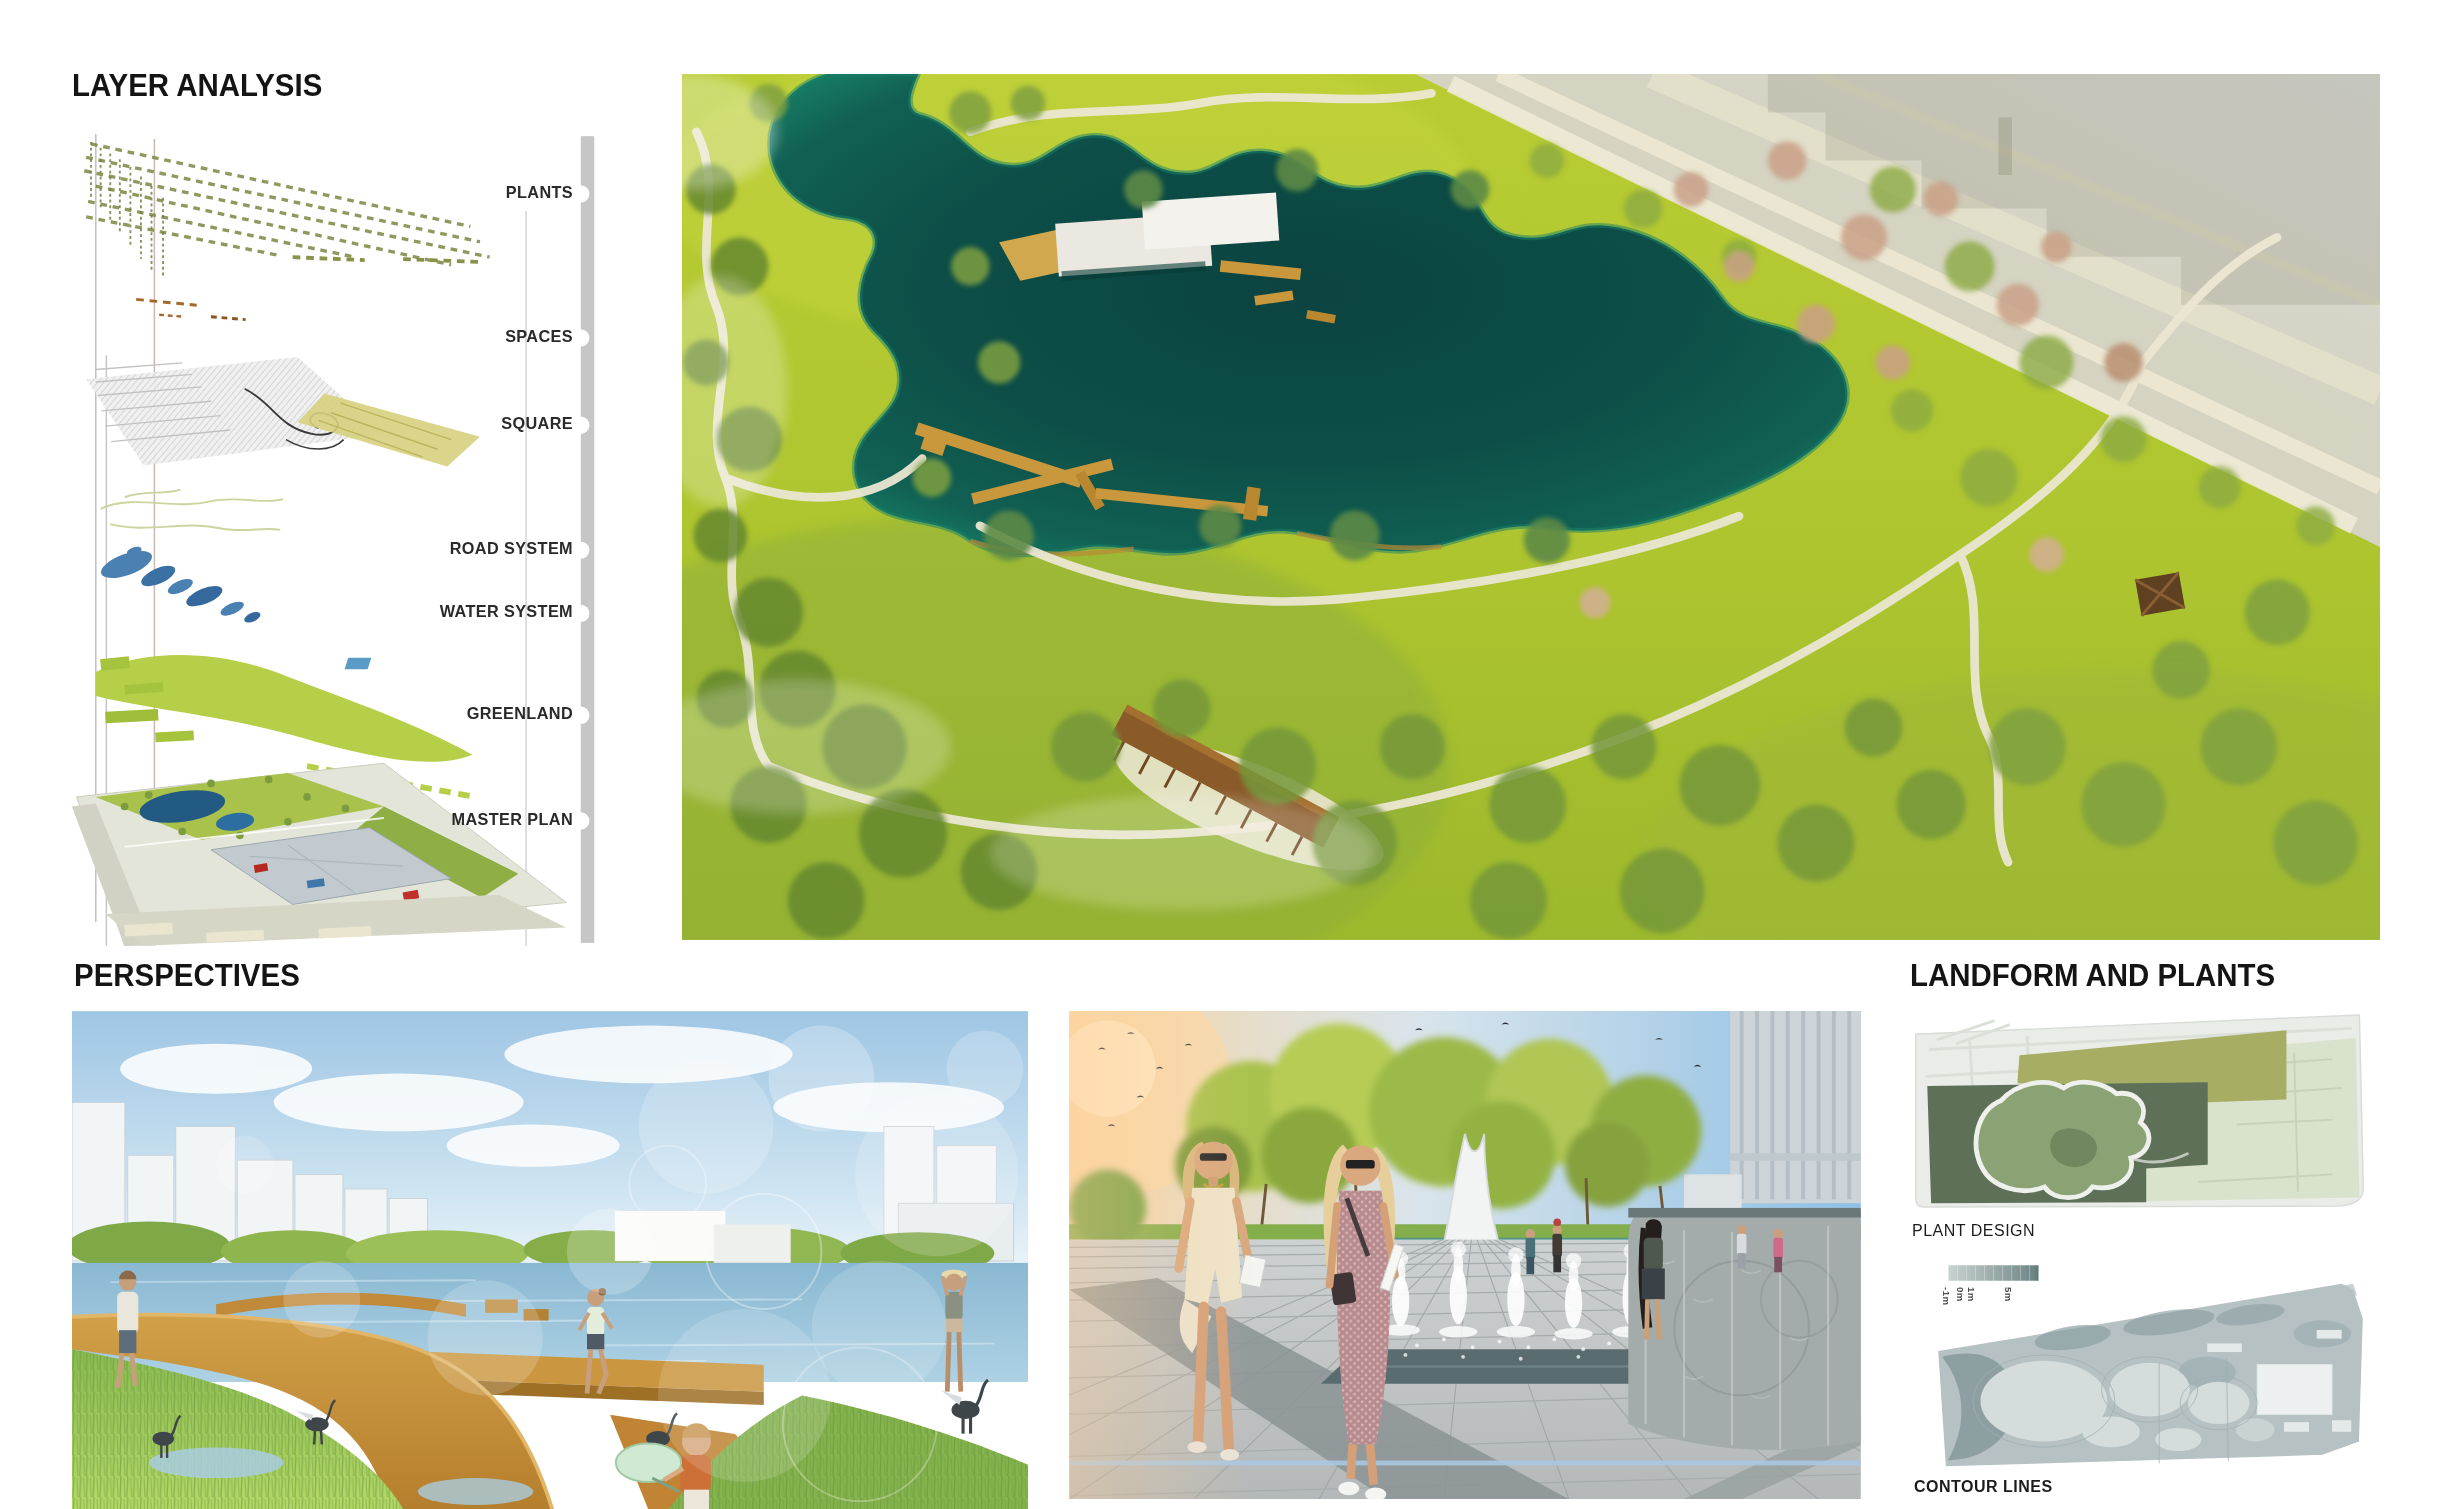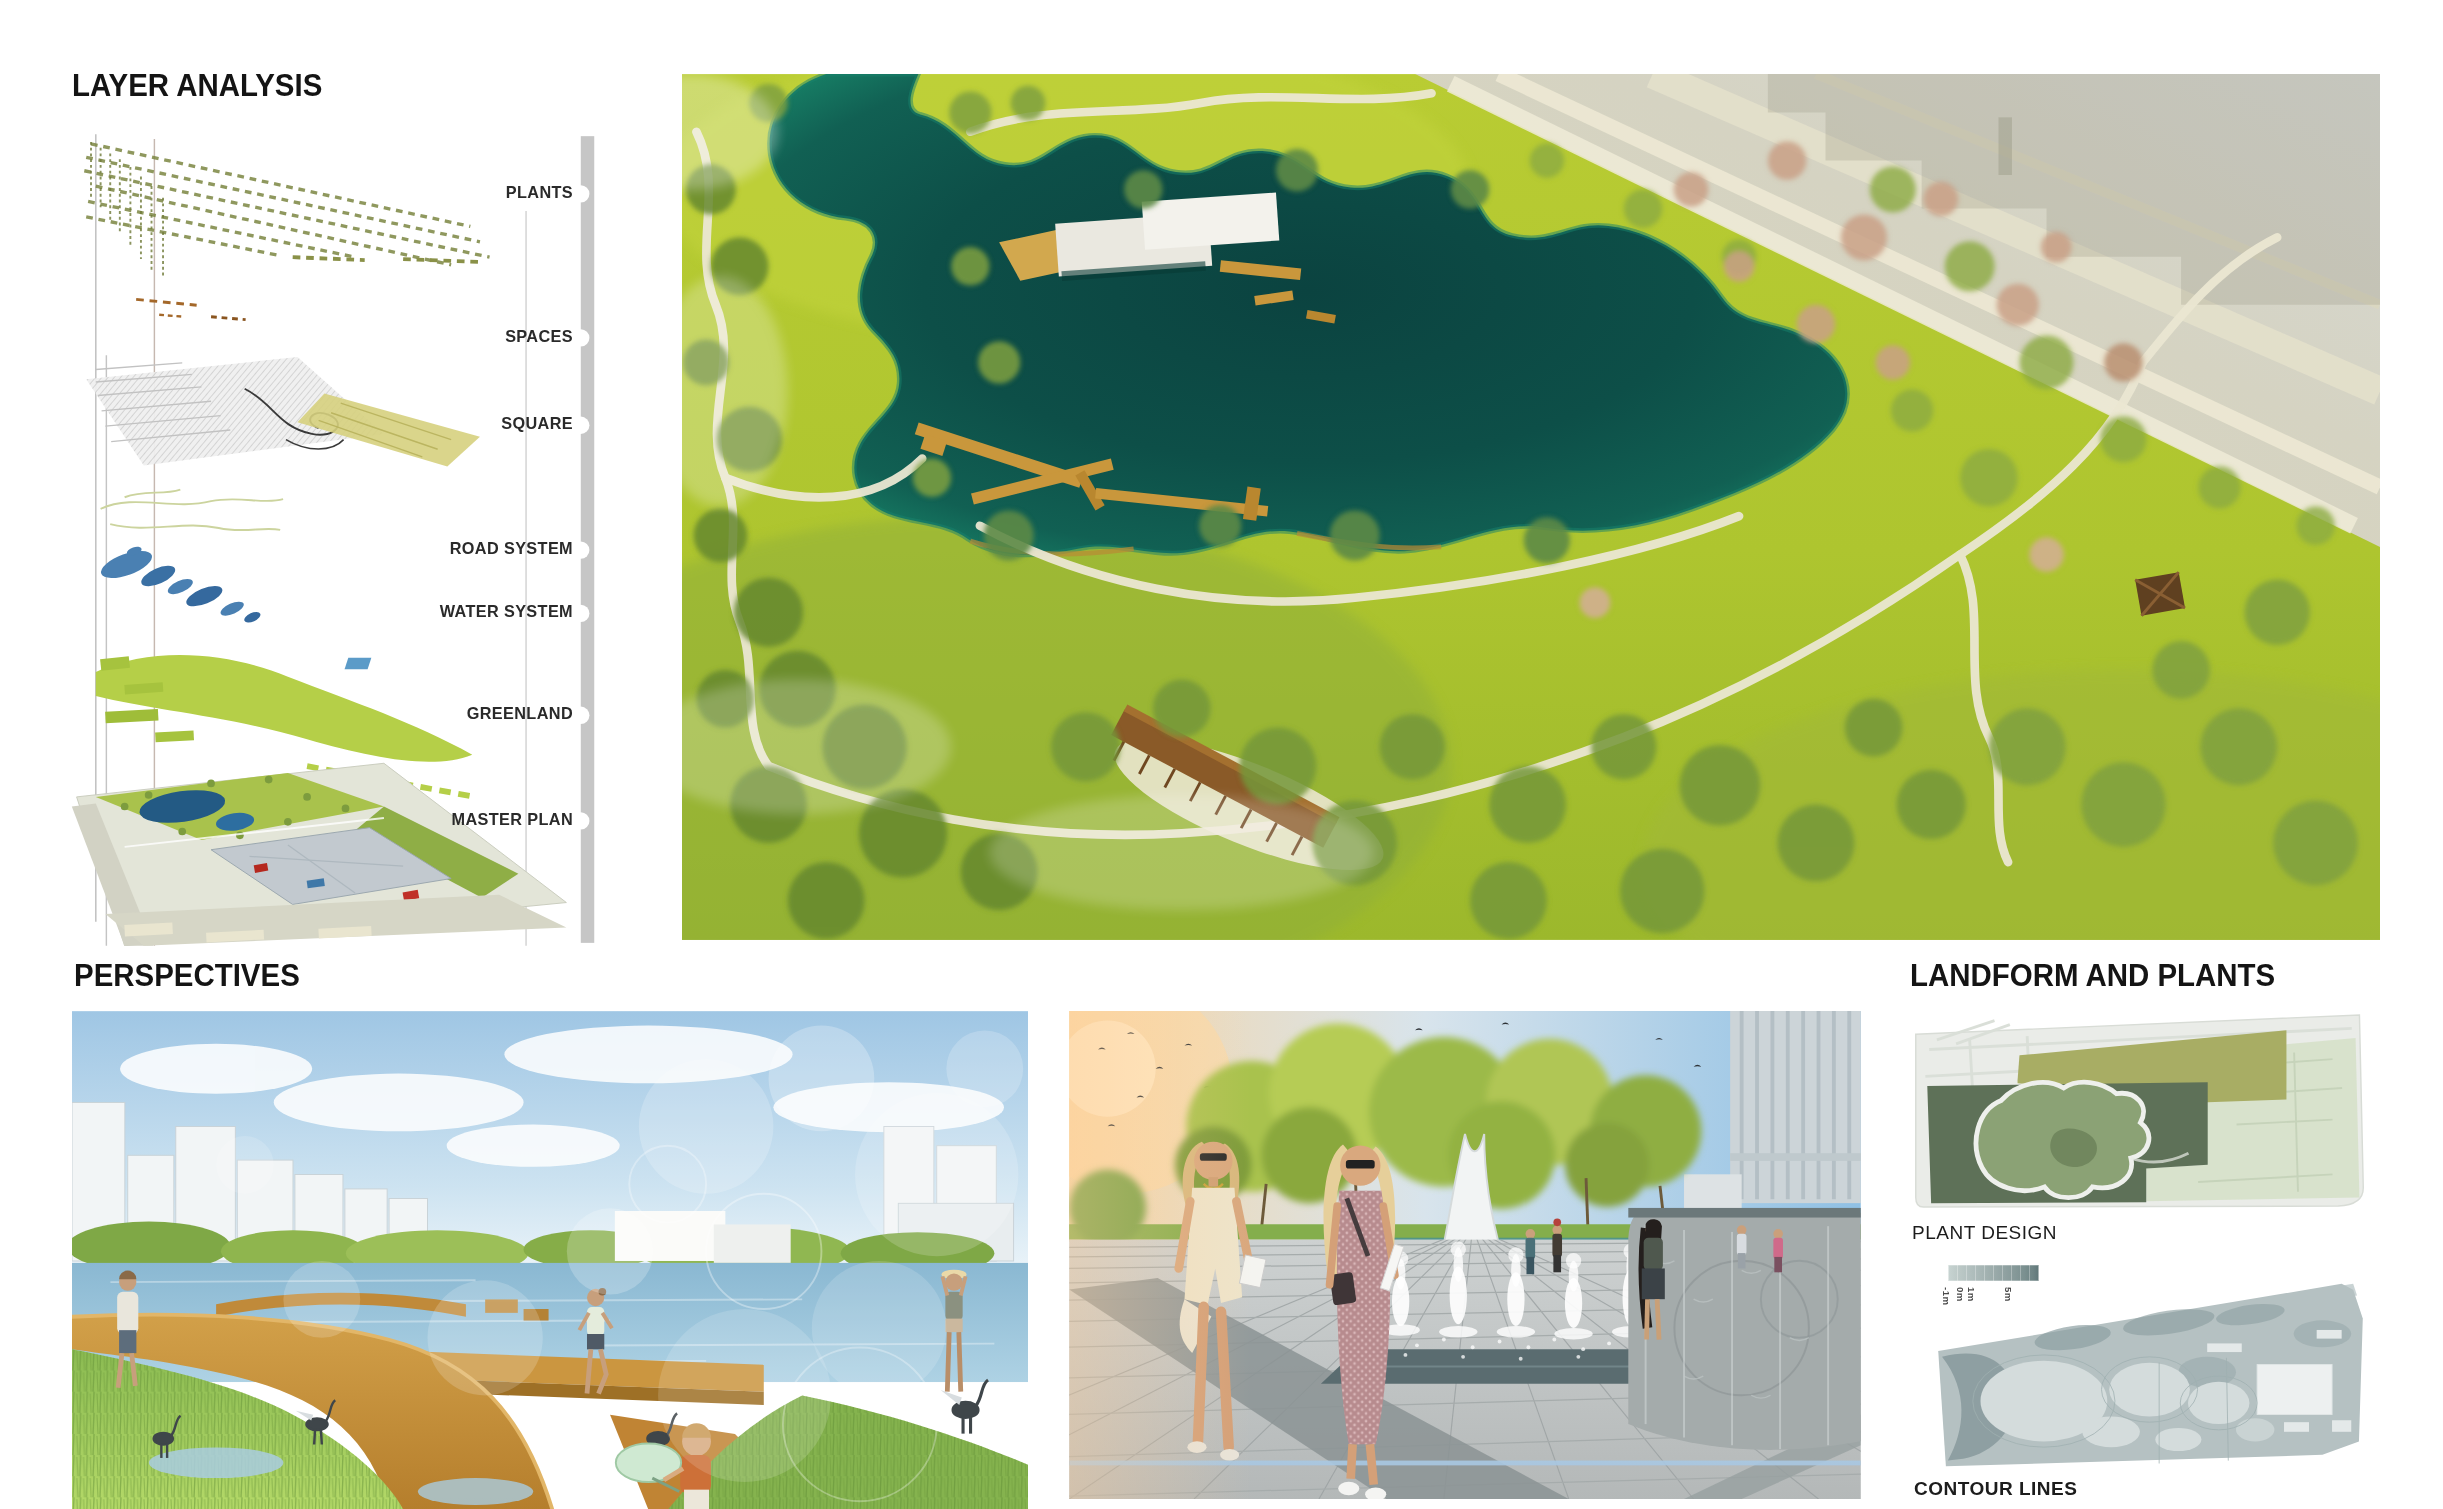--- a/index.html
+++ b/index.html
@@ -1,20 +1,20 @@
 <!DOCTYPE html>
 <html><head>
 <meta charset="utf-8">
 <style>
   html,body{margin:0;padding:0;background:#ffffff;}
   #board{position:relative;width:2443px;height:1509px;background:#ffffff;overflow:hidden;
          font-family:"Liberation Sans", sans-serif;}
   .h1{position:absolute;font-weight:700;font-size:32px;color:#141414;letter-spacing:0px;
       transform:scaleX(.92);transform-origin:0 50%;white-space:nowrap;}
-  .maplabel{position:absolute;font-weight:400;font-size:19px;color:#1c1c1c;letter-spacing:0.5px;white-space:nowrap;}
+  .maplabel{position:absolute;font-weight:400;font-size:16px;color:#1c1c1c;letter-spacing:0.5px;white-space:nowrap;}
   .layer-label{position:absolute;left:93px;width:480px;text-align:right;font-weight:700;font-size:17.3px;
       color:#2a2a2a;letter-spacing:0.4px;transform:scaleX(.94);transform-origin:100% 50%;white-space:nowrap;}
   .legend-bar{position:absolute;left:1948px;top:1265px;width:91px;height:16.3px;
       background:linear-gradient(90deg,#c8d4d2 0%,#bcc9c7 12%,#b2c0bf 24%,#a8b7b6 36%,#9dadac 48%,#92a3a3 60%,#879a9a 72%,#7b9090 84%,#6d8384 94%,#5f7678 100%);
       box-shadow:inset 0 0 0 1px rgba(255,255,255,.25);}
   .legend-bar:after{content:"";position:absolute;inset:0;
       background:repeating-linear-gradient(90deg,rgba(255,255,255,.3) 0 1px,transparent 1px 9px);}
   .legend-tick{position:absolute;top:1287px;font-size:9.6px;font-weight:700;color:#4a4a4a;
       transform:rotate(90deg);transform-origin:0 0;white-space:nowrap;letter-spacing:0.5px;}
   svg{position:absolute;display:block;}

